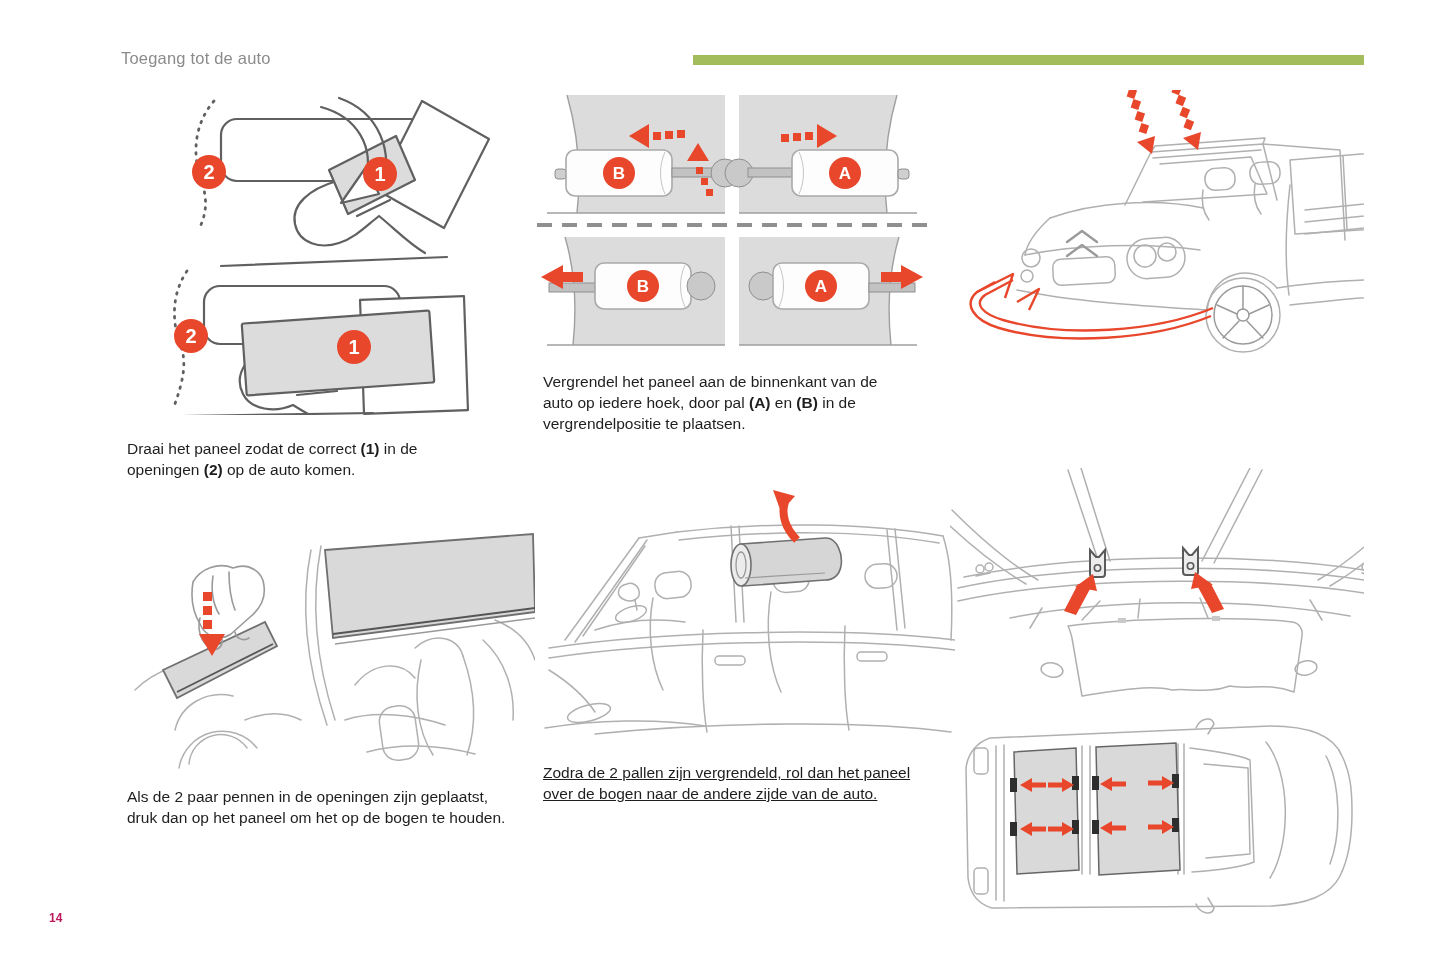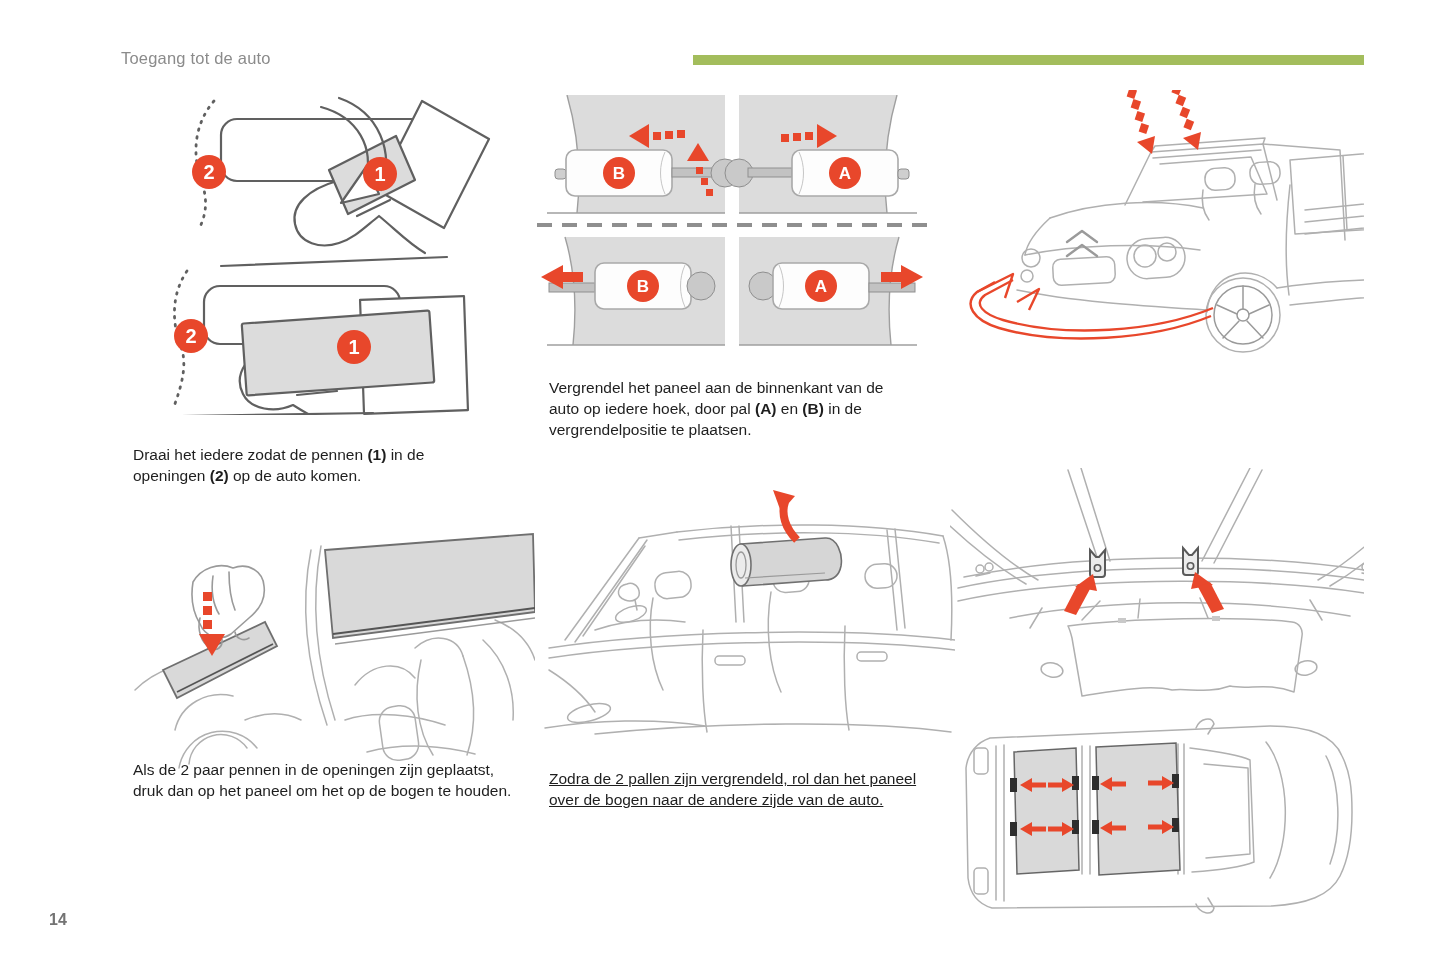--- a/index.html
+++ b/index.html
@@ -8,25 +8,25 @@
     font-family:"Liberation Sans","DejaVu Sans",sans-serif;overflow:hidden;
   }
   .header-title{
     position:absolute;left:121px;top:49px;font-size:16.5px;color:#8b8b8b;
     letter-spacing:.2px;
   }
   .green-bar{
     position:absolute;left:693px;top:55px;width:752px;height:10px;background:#a3bd5c;
   }
   .caption{
-    position:absolute;font-size:15.5px;line-height:21px;color:#1e1e1e;margin:12px;
+    position:absolute;font-size:15.5px;line-height:21px;color:#1e1e1e;margin:6px;
   }
   .caption b{font-weight:bold;}
   .page-number{
-    position:absolute;left:49px;top:911px;font-size:16px;font-weight:bold;color:#737373;
+    position:absolute;left:49px;top:911px;font-size:12px;font-weight:bold;color:#be185d;
   }
   .fig{position:absolute;}
   svg{display:block;}
   .badge-text{
     font-family:"Liberation Sans",sans-serif;font-weight:bold;fill:#ffffff;
     text-anchor:middle;
   }
 </style>
 </head>
 <body>
@@ -389,24 +389,24 @@
         <polygon points="124,117 112,110 112,124"></polygon>
           <rect x="98" y="114.5" width="14" height="5"></rect>
         <polygon points="150,116 162,109 162,123"></polygon>
           <rect x="162" y="113.5" width="14" height="5"></rect>
         <polygon points="224,115 212,108 212,122"></polygon>
           <rect x="198" y="112.5" width="14" height="5"></rect>
       </g>
     </svg>
   </div>
 
-  <p class="caption" style="left:121px;top:432px;width:322px;"><span>Draai het iedere zodat de pennen </span><b>(1)</b><span> in de openingen </span><b>(2)</b><span> op de auto komen.</span></p>
+  <p class="caption" style="left:121px;top:432px;width:322px;"><span>Draai het paneel zodat de correct </span><b>(1)</b><span> in de openingen </span><b>(2)</b><span> op de auto komen.</span></p>
 
   <p class="caption" style="left:537px;top:365px;width:352px;"><span>Vergrendel het paneel aan de binnenkant van de auto op iedere hoek, door pal </span><b>(A)</b><span> en </span><b>(B)</b><span> in de vergrendelpositie te plaatsen.</span></p>
 
 
-  <p class="caption" style="left:121px;top:747px;width:394px;">Als de 2 paar pennen in de openingen zijn geplaatst, druk dan op het paneel om het op de bogen te houden.</p>
+  <p class="caption" style="left:121px;top:780px;width:394px;">Als de 2 paar pennen in de openingen zijn geplaatst, druk dan op het paneel om het op de bogen te houden.</p>
 
   <p class="caption" style="left:537px;top:756px;width:372px;text-decoration:underline;">Zodra de 2 pallen zijn vergrendeld, rol dan het paneel over de bogen naar de andere zijde van de auto.</p>
 
   <div class="page-number">14</div>
 
 </div>
 
 </body></html>

